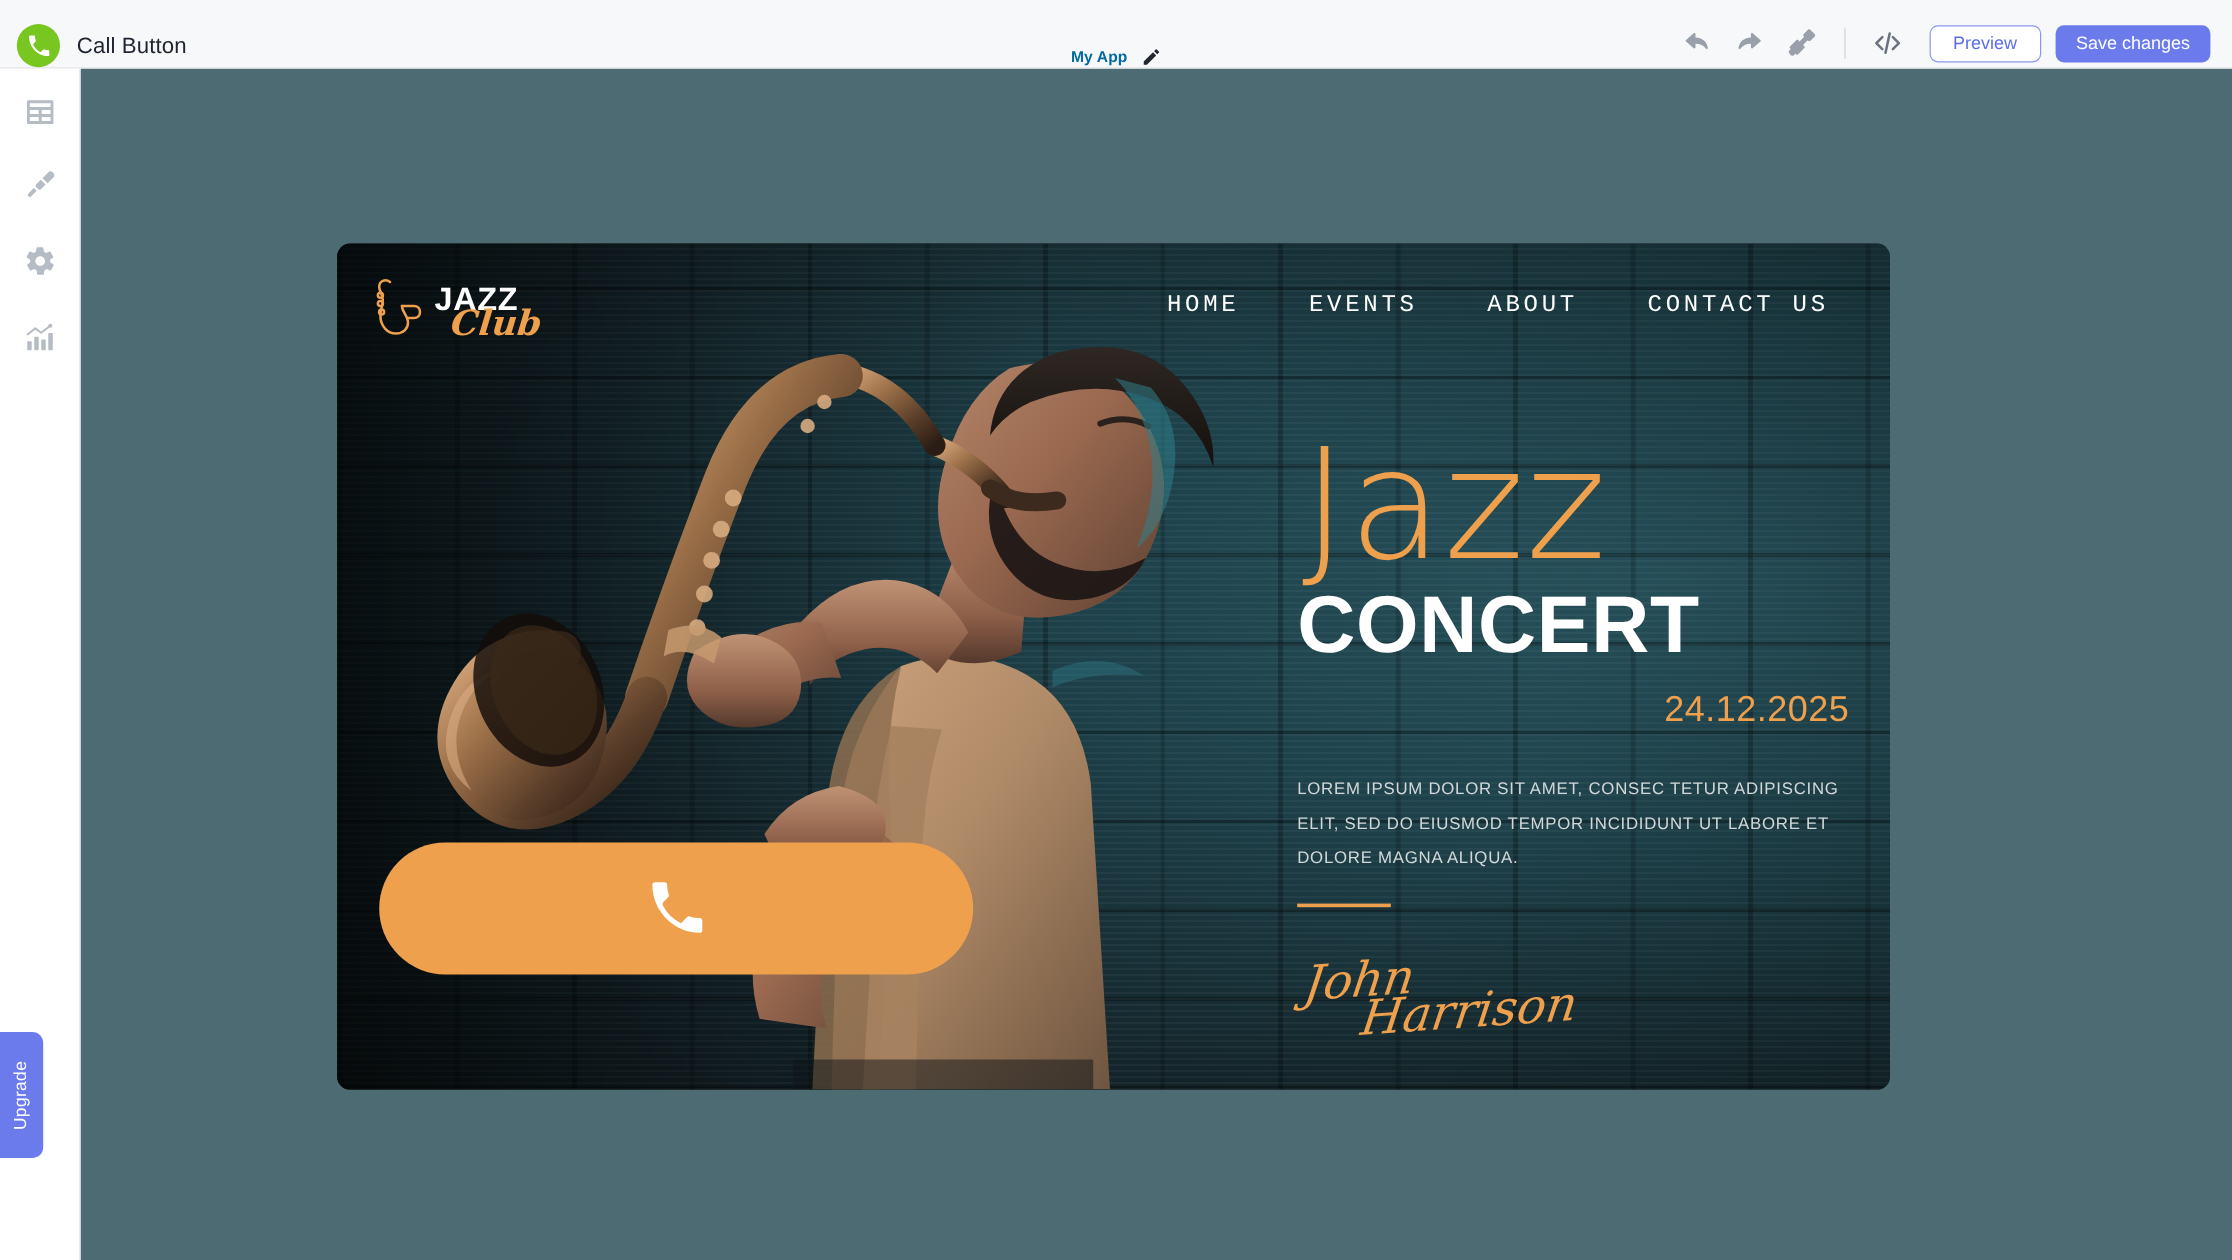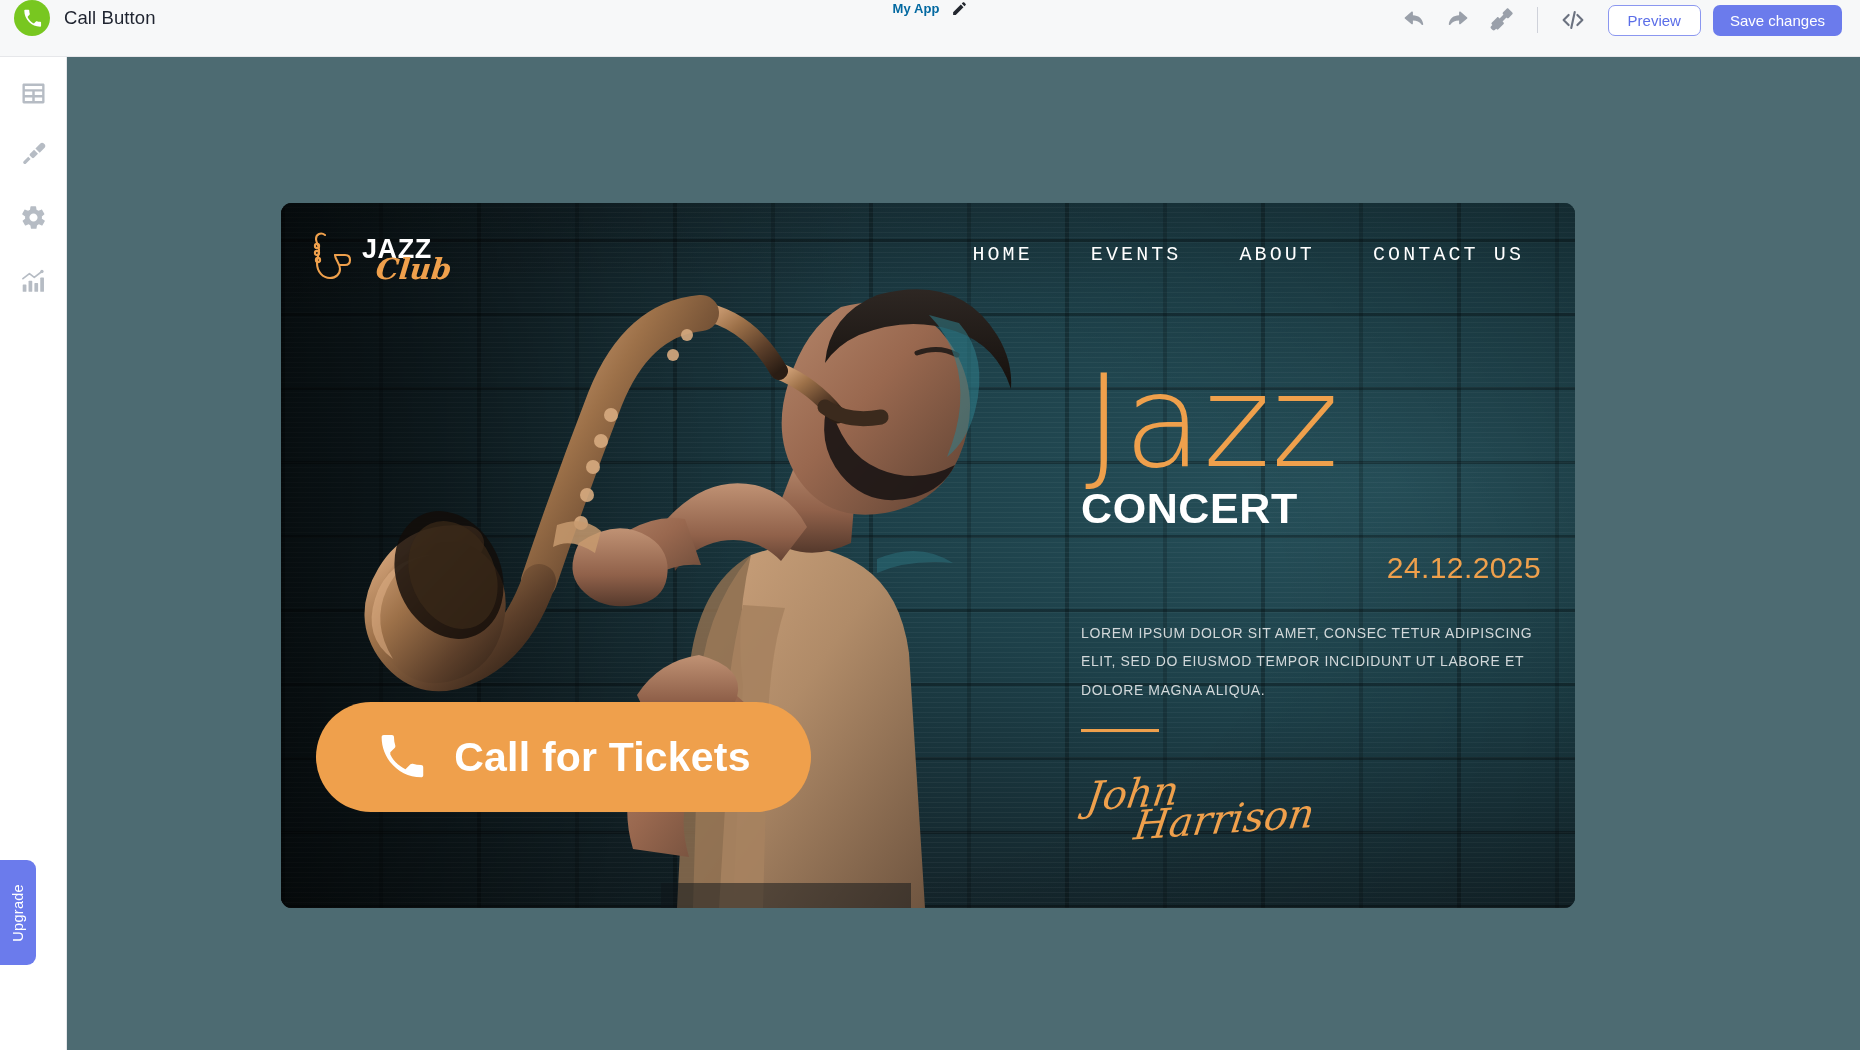--- a/index.html
+++ b/index.html
@@ -14,21 +14,21 @@
 
   
   .topbar {
     position: absolute;
     top: 0; left: 0;
     width: 1860px;
     height: 57px;
     background: #f7f8f9;
     border-bottom: 1px solid #e6e7ea;
     display: flex;
-    align-items: flex-start;
+    align-items: flex-end;
     z-index: 20;
   }
   .brand {
     display: flex;
     align-items: center;
     gap: 14px;
     padding-left: 14px;
     width: 330px;
   }
   .brand-badge {
@@ -256,21 +256,21 @@
   .t-jazz {
     font-size: 128px;
     line-height: .92;
     color: #efa04c;
     font-weight: 300;
     font-family: "DejaVu Sans", sans-serif;
     letter-spacing: 1px;
     margin-left: 4px;
   }
   .t-concert {
-    font-size: 43px;
+    font-size: 67px;
     line-height: 1.02;
     color: #ffffff;
     font-weight: 700;
     letter-spacing: .6px;
     margin-top: 6px;
     font-family: "Liberation Sans", sans-serif;
   }
   .t-date {
     margin-top: 20px;
     text-align: right;
@@ -566,17 +566,16 @@
         <span class="ln2">Harrison</span>
       </div>
     </div>
 
     <button class="cta">
       <span>
         <svg viewBox="0 0 24 24" fill="#ffffff" aria-hidden="true">
           <path d="M6.6 10.8c1.5 3 4 5.4 7 6.9l2.3-2.3c.3-.3.7-.4 1.1-.3 1.2.4 2.5.6 3.8.6.6 0 1 .4 1 1v3.7c0 .6-.4 1-1 1C10.9 21.4 2.6 13.1 2.6 2.9c0-.6.4-1 1-1h3.7c.6 0 1 .4 1 1 0 1.3.2 2.6.6 3.8.1.4 0 .8-.3 1.1l-2 2z"></path>
         </svg>
       </span>
-      <span class="cta-label">Call for Tickets</span>
     </button>
 
   </div>
 </div>
 
 </body></html>

